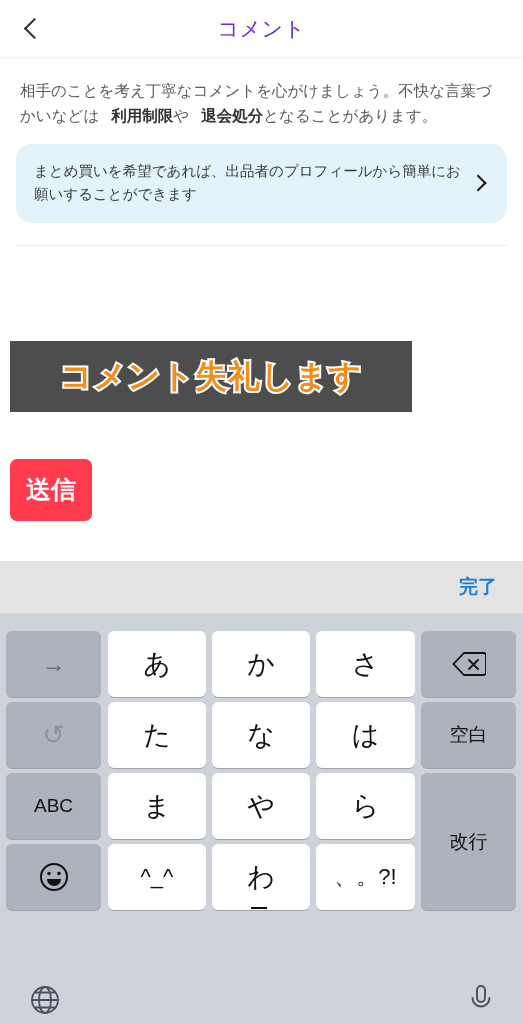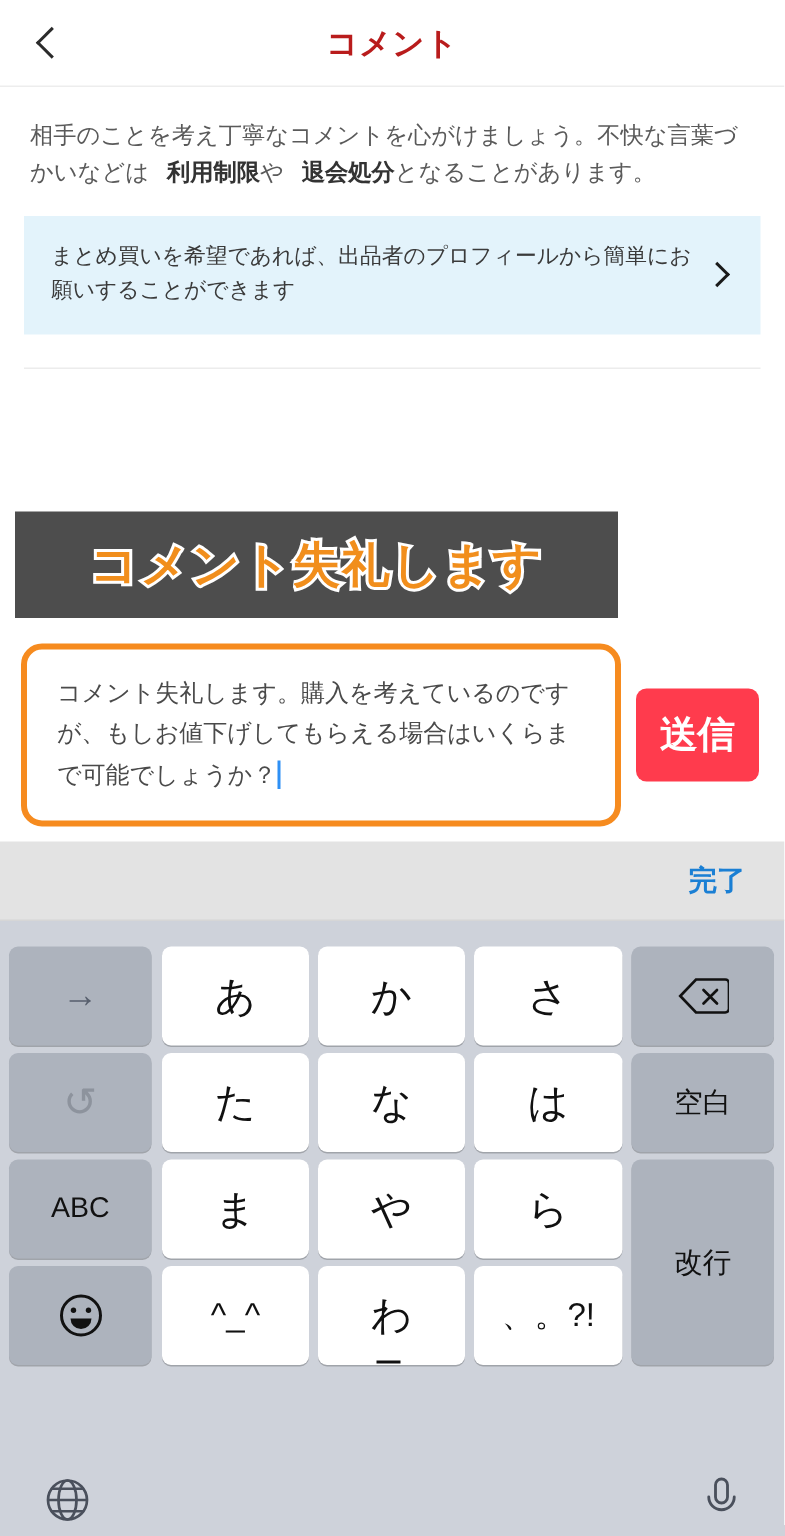--- a/index.html
+++ b/index.html
@@ -20,35 +20,35 @@
   .back-btn {
     position: absolute; left: 8px; top: 0; bottom: 0;
     width: 52px; display: flex; align-items: center; justify-content: center;
   }
   .chev-left {
     width: 15px; height: 15px;
     border-left: 2.6px solid #2b2b2b; border-bottom: 2.6px solid #2b2b2b;
     transform: rotate(45deg);
   }
   .header-title {
-    font-size: 21px; font-weight: 700; color: #b91c1c; letter-spacing: .5px;
+    font-size: 21px; font-weight: 400; color: #6d28d9; letter-spacing: .5px;
   }
 
   
   .notice {
     padding: 20px 20px 0 20px;
     font-size: 15.5px; line-height: 1.62; color: #5a5a5a;
   }
   .notice b { color: #333; font-weight: 700; margin-left: 12px; }
 
   
   .banner-wrap { padding: 16px 16px 0 16px; }
   .banner {
     position: relative;
-    background: #e3f3fb; border-radius: 0;
+    background: #e3f3fb; border-radius: 16px;
     padding: 16px 46px 16px 18px;
     font-size: 14.5px; line-height: 1.6; color: #3a3a3a;
   }
   .banner .chev-right {
     position: absolute; right: 20px; top: 50%;
     width: 12px; height: 12px; margin-top: -6px;
     border-top: 2.4px solid #1a1a1a; border-right: 2.4px solid #1a1a1a;
     transform: rotate(45deg) translate(-2px,2px);
   }
   .divider { height: 1px; background: #ececec; margin-top: 22px; }
@@ -149,21 +149,20 @@
       <span class="chev-right"></span>
     </div>
     <div class="divider"></div>
   </div>
 
   <div class="anno-box">
     <span class="anno-text">コメント失礼します</span>
   </div>
 
   <div class="compose">
-    <div class="textbox"><span>コメント失礼します。購入を考えているのですが、もしお値下げしてもらえる場合はいくらまで可能でしょうか？</span><span class="caret"></span></div>
     <button class="send-btn">送信</button>
   </div>
 
   <div class="kb">
     <div class="kb-toolbar">
       <span class="kb-done">完了</span>
     </div>
     <div class="kb-body">
 
       <div class="key dark" style="left:6px;  top:17px;  width:95px;  height:66px;">

